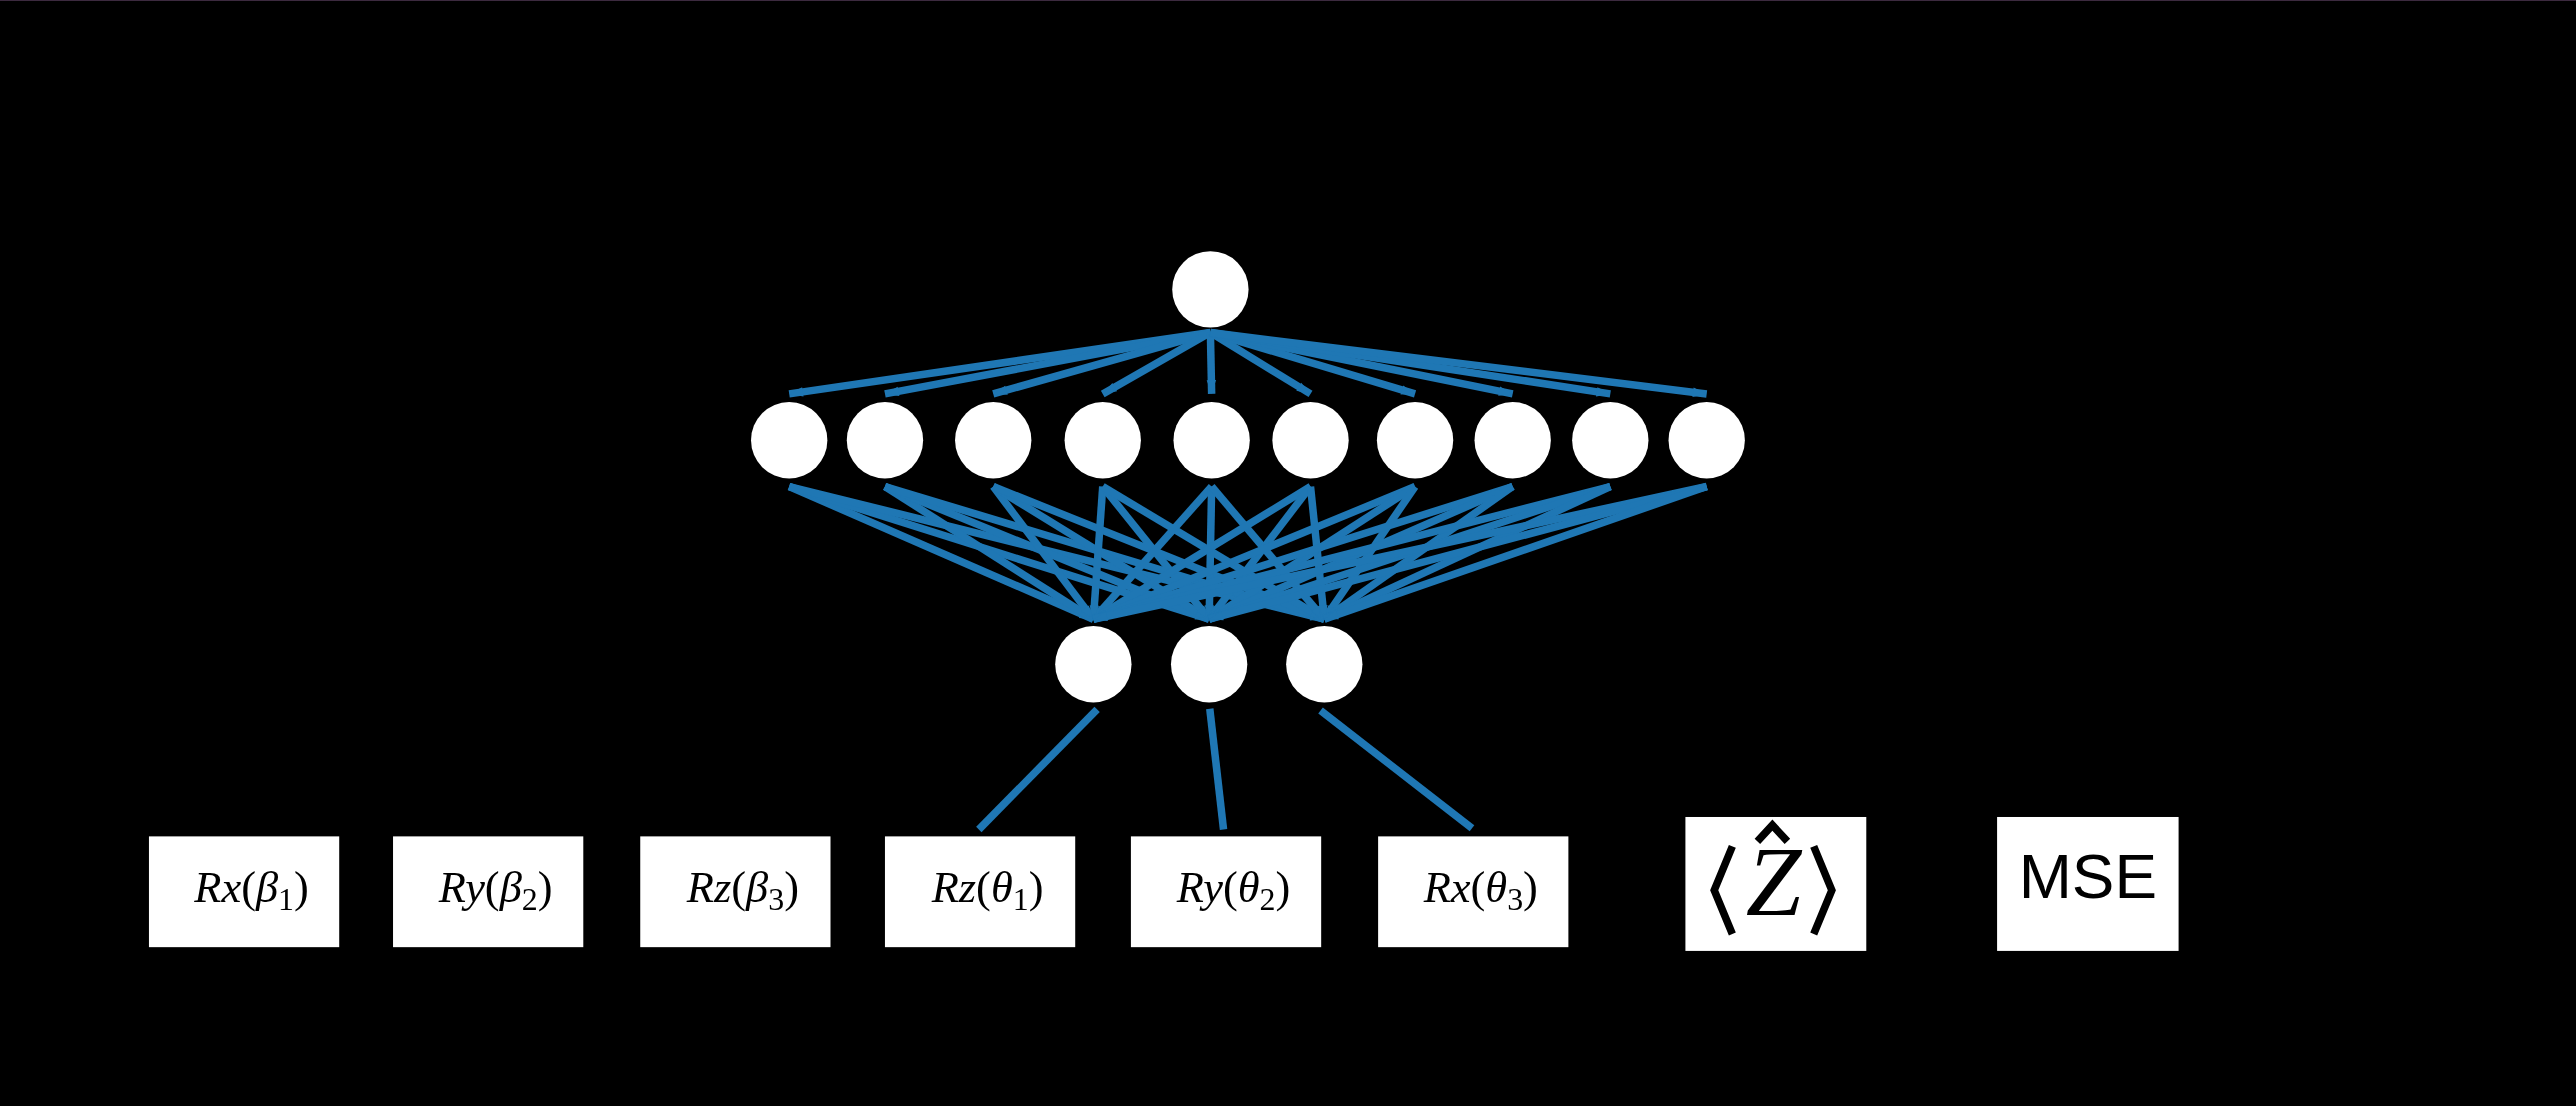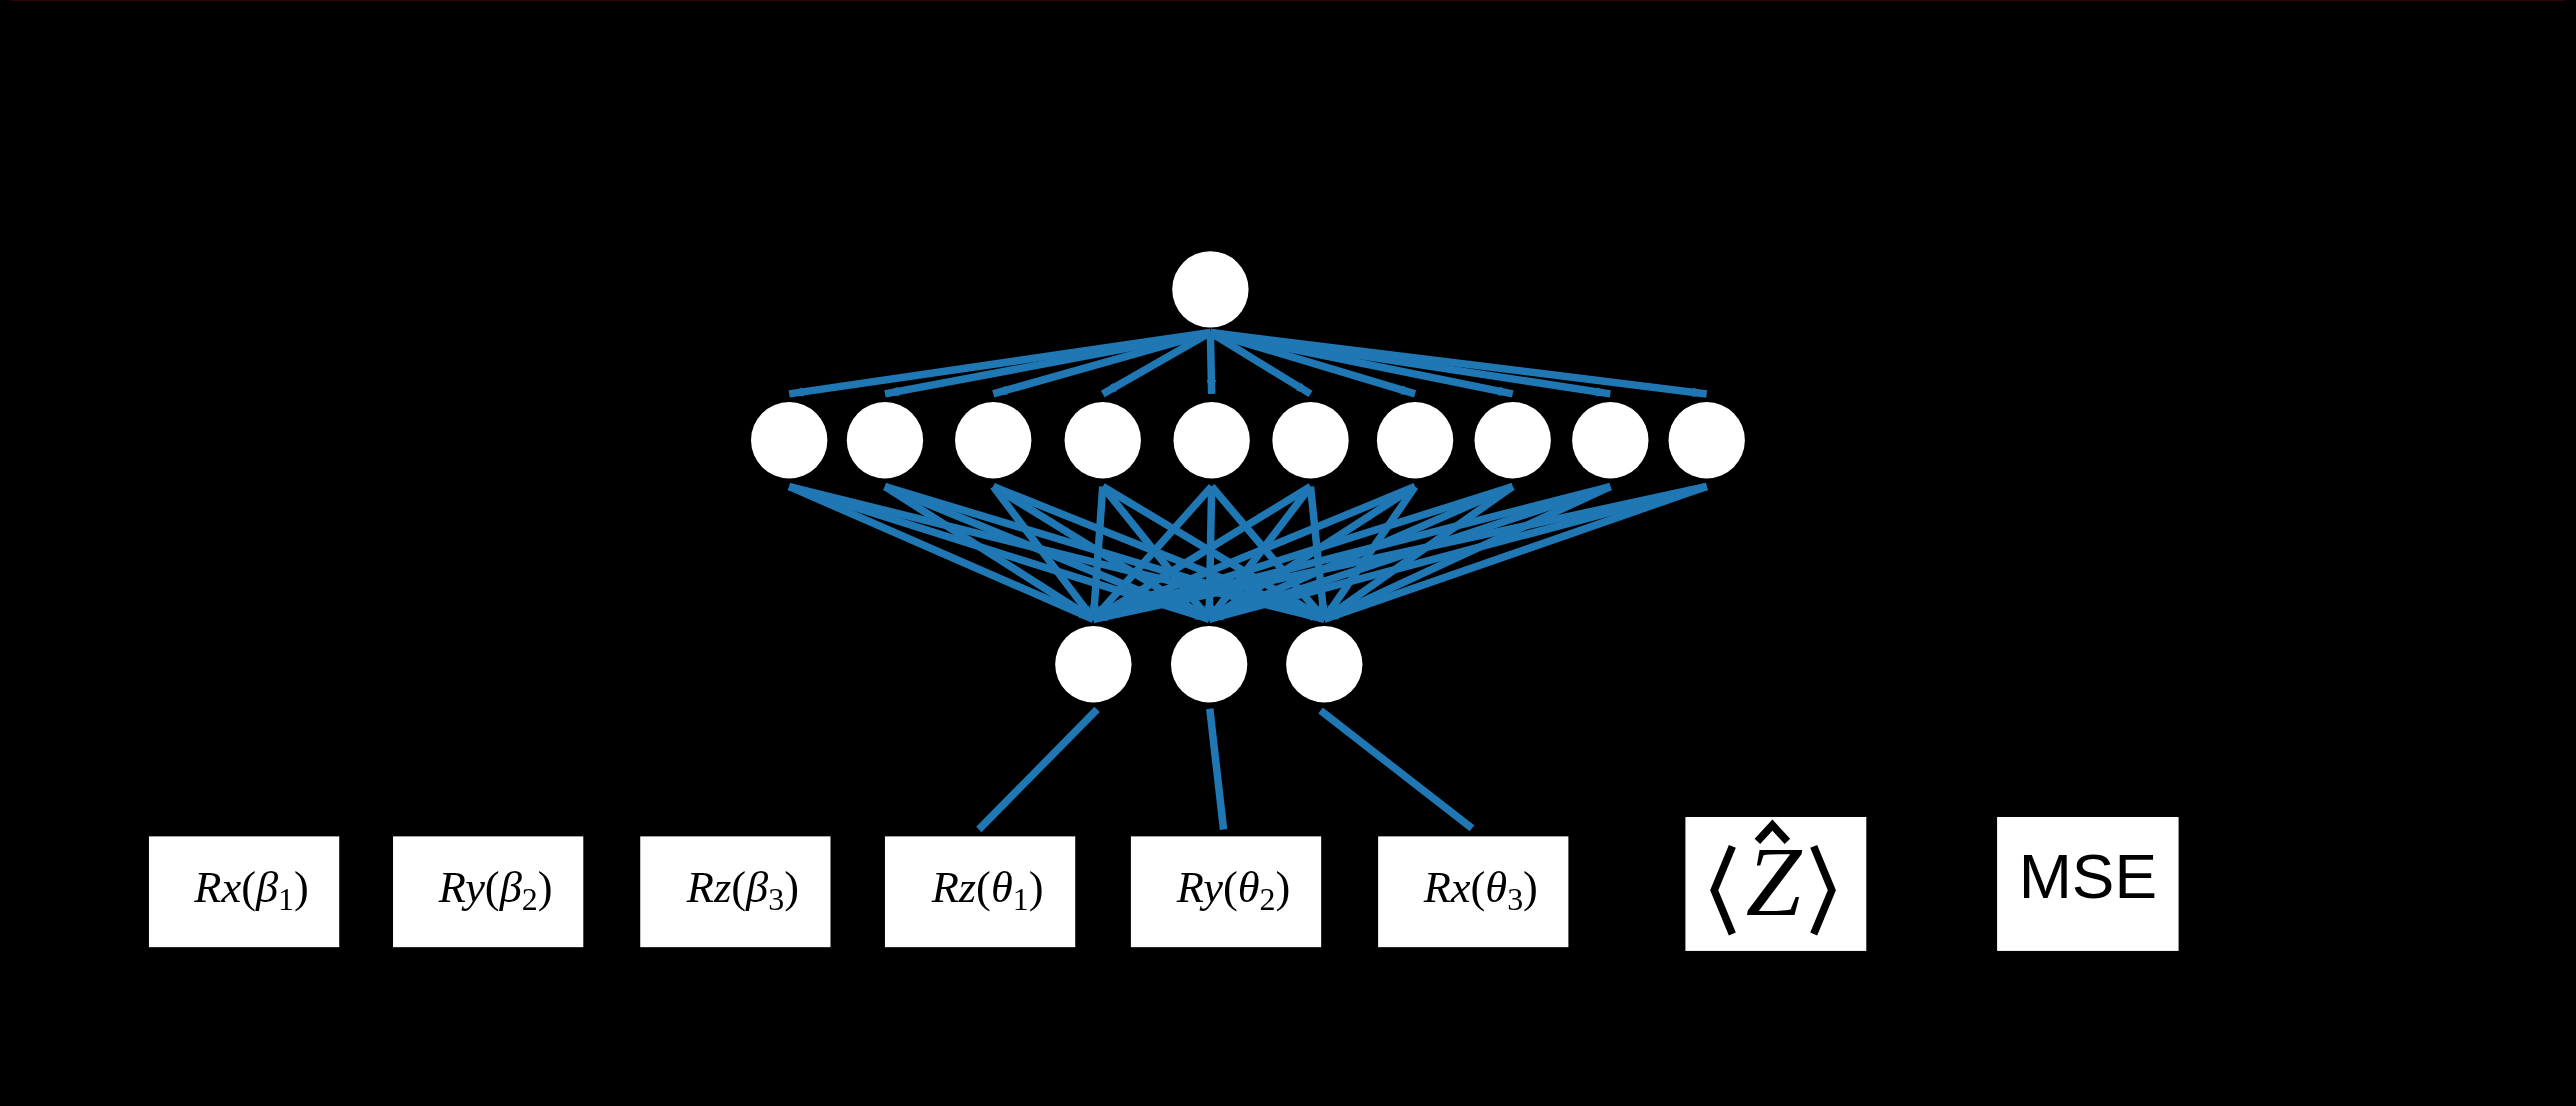--- a/index.html
+++ b/index.html
@@ -7,22 +7,21 @@
     padding: 0;
     background: #000000;
     width: 2576px;
     height: 1107px;
     overflow: hidden;
   }
   .stage {
     position: relative;
     width: 2576px;
     height: 1107px;
-    background: #b91c1c;
-    border-radius: 15px;
+    background: #f0abfc;
   }
   svg { display: block; }
   .gate-label {
     font-family: "Liberation Serif", serif;
   }
   .mse-label {
     font-family: "Liberation Sans", sans-serif;
   }
 </style>
 </head>

